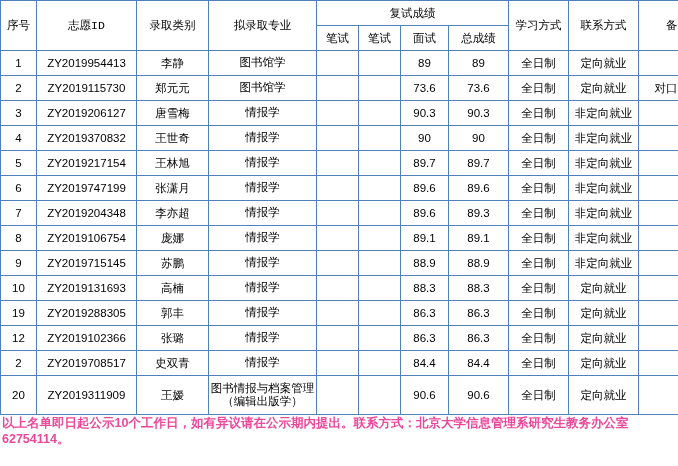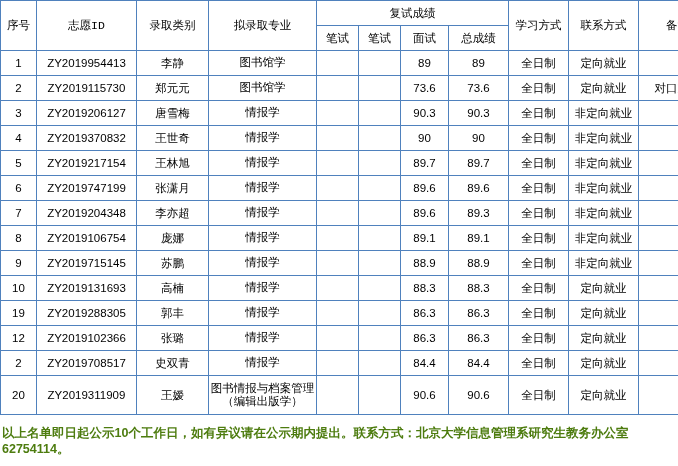--- a/index.html
+++ b/index.html
@@ -57,26 +57,25 @@
     padding-left: 5px;
     line-height: 1.15;
     font-size: 11.5px;
   }
   .two-line {
     line-height: 1.15;
   }
   tr.tall td { height: 38px; }
 
   .footnote {
-    margin-top: 10px;
     padding: 0 2px;
     font-size: 12.5px;
     font-weight: bold;
     line-height: 1.3;
-    color: #4d7c0f;
+    color: #ec4899;
   }
 </style>
 </head>
 <body>
 
 <div class="sheet">
 
   <table class="grid">
     <colgroup>
       <col class="col-seq">

